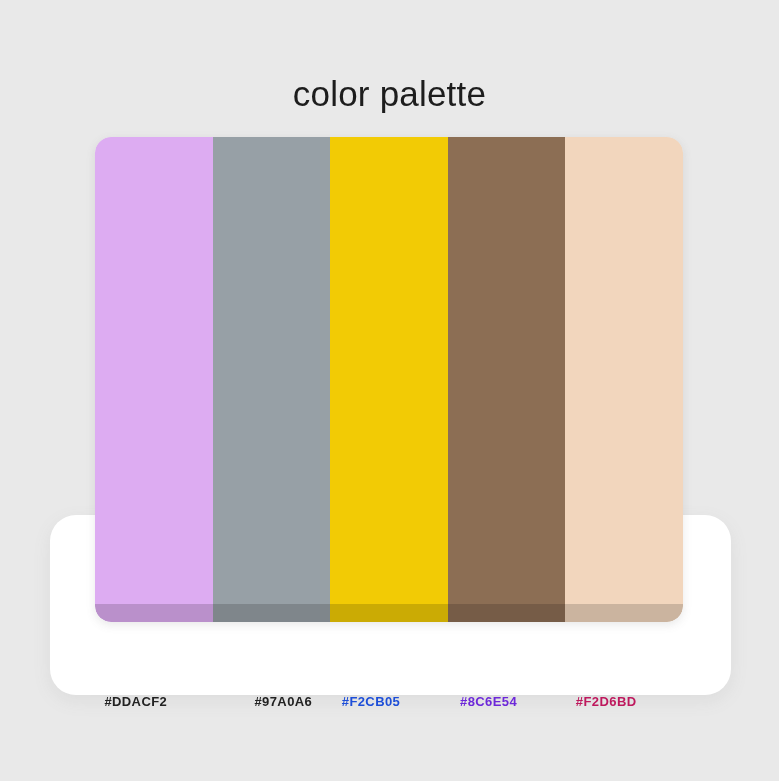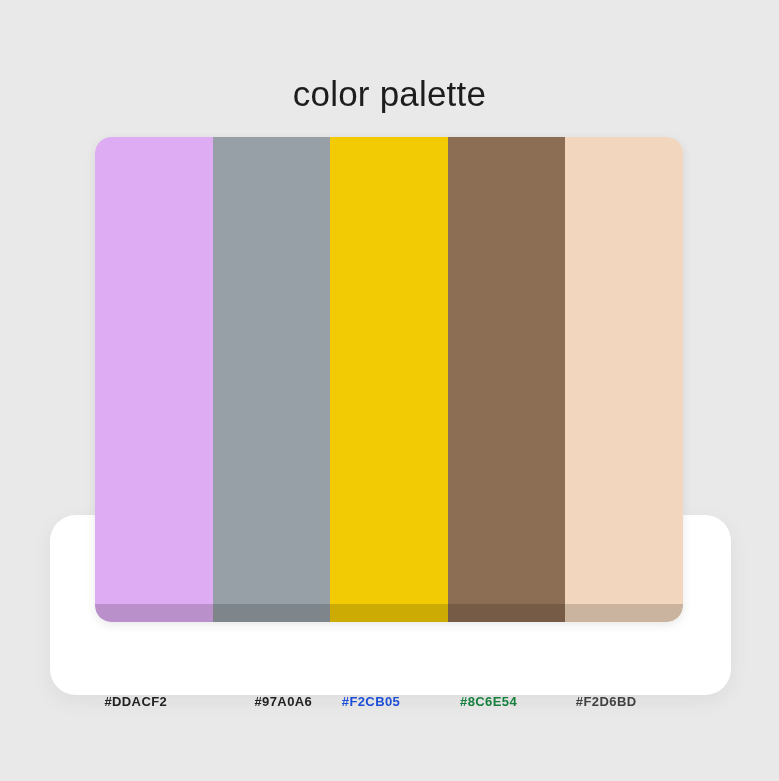--- a/index.html
+++ b/index.html
@@ -170,17 +170,17 @@
       <div class="swatch-bevel"></div>
       <div class="swatch-foot" style="background: rgb(242, 214, 189);"></div>
     </div>
 
   </div>
 
   <div id="hex-label-row">
     <div class="hex-label" style="color: rgb(34, 34, 34);">#DDACF2</div>
     <div class="hex-label" style="color: rgb(34, 34, 34); text-align: right;">#97A0A6</div>
     <div class="hex-label" style="color: #1d4ed8;">#F2CB05</div>
-    <div class="hex-label" style="color: #15803d;">#8C6E54</div>
-    <div class="hex-label" style="color: #404040;">#F2D6BD</div>
+    <div class="hex-label" style="color: #6d28d9;">#8C6E54</div>
+    <div class="hex-label" style="color: #be185d;">#F2D6BD</div>
   </div>
 
 </div>
 
 </body></html>

